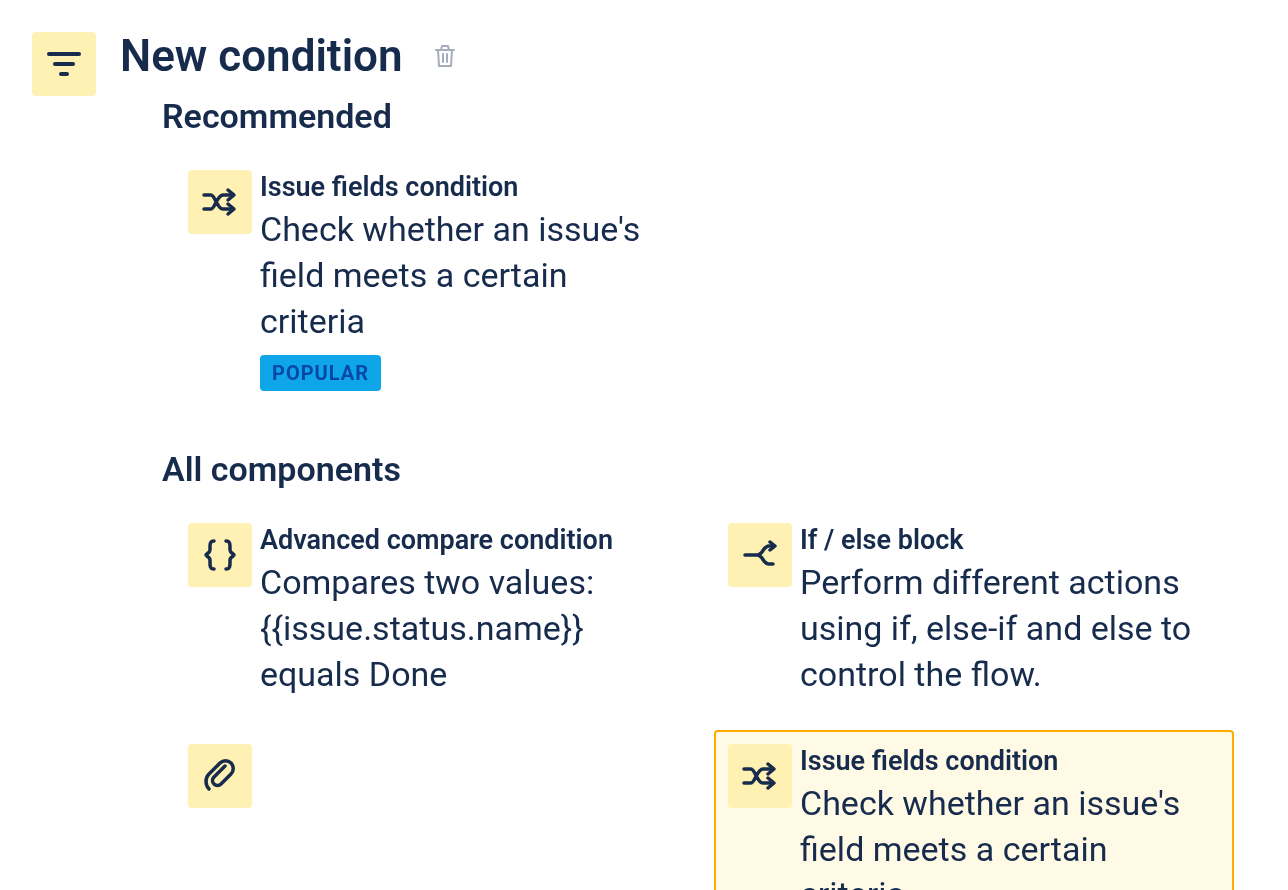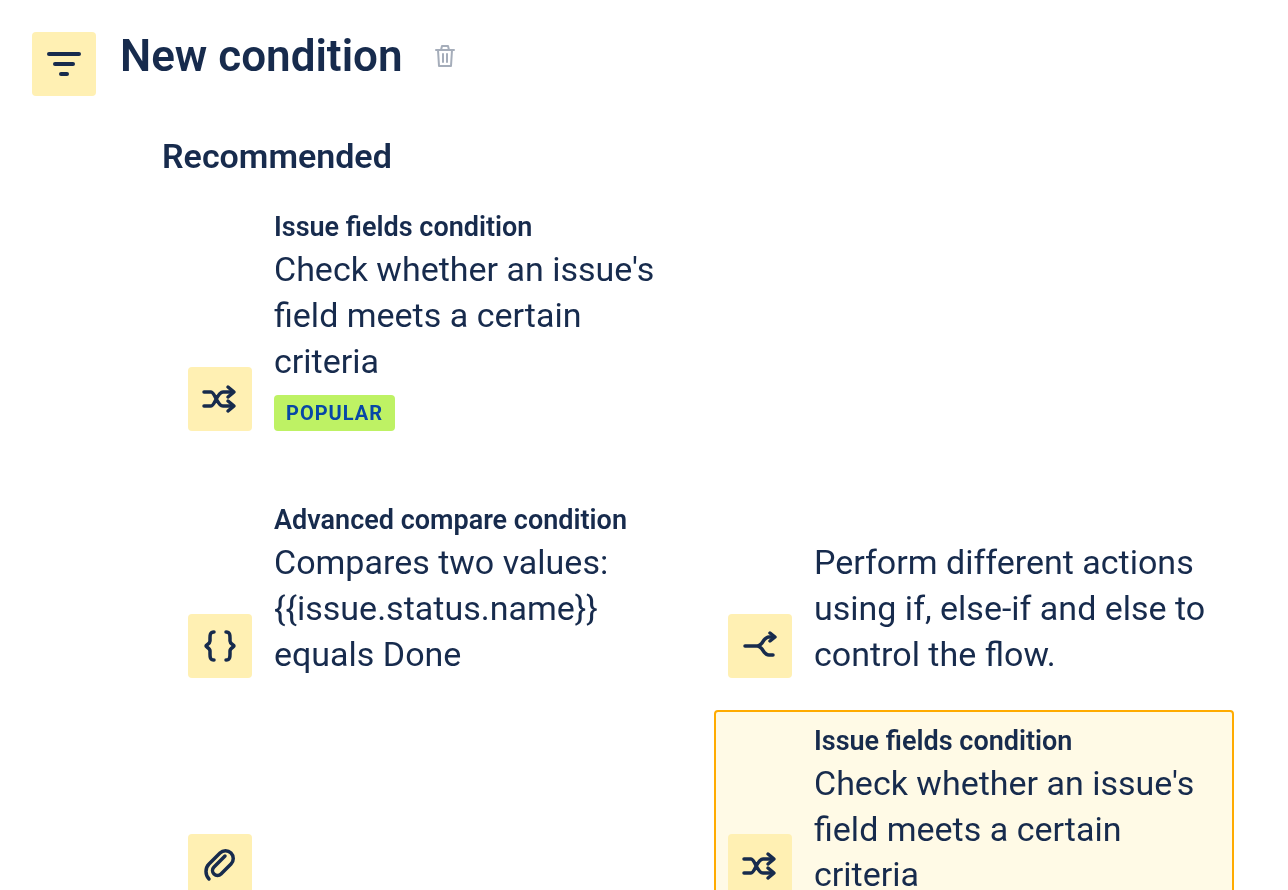--- a/index.html
+++ b/index.html
@@ -49,37 +49,36 @@
     display: flex;
     align-items: center;
   }
   .subtitle {
     font-size: 26px;
     color: #172B4D;
     margin-top: 28px;
   }
   .section {
     margin-left: 130px;
-    margin-top: 40px;
   }
   .section-heading {
     font-size: 34px;
     font-weight: 600;
     color: #172B4D;
     margin: 0 0 20px 0;
   }
   .cards-row {
     display: flex;
     gap: 20px;
     flex-wrap: wrap;
   }
   .card {
     display: flex;
-    align-items: flex-end;
-    gap: 22px;
+    align-items: flex-start;
+    gap: 8px;
     width: 520px;
     padding: 12px;
     border-radius: 4px;
     cursor: pointer;
     border: 2px solid transparent;
   }
   .card.highlight {
     background: #FFFAE6;
     border: 2px solid #FFAB00;
   }
@@ -101,21 +100,21 @@
     line-height: 1.3;
   }
   .card-desc {
     font-size: 34px;
     color: #172B4D;
     line-height: 1.35;
     margin-top: 2px;
   }
   .badge {
     display: inline-block;
-    background: #bef264;
+    background: #0ea5e9;
     color: #0747A6;
     font-size: 20px;
     font-weight: 700;
     letter-spacing: 1px;
     padding: 6px 12px;
     border-radius: 4px;
     margin-top: 10px;
   }
   .recommended .card { margin-left: 12px; }
   .all-components { margin-top: 44px; }
@@ -159,20 +158,21 @@
     </div>
     <div class="card-body">
       <div class="card-title">Issue fields condition</div>
       <div class="card-desc">Check whether an issue's field meets a certain criteria</div>
       <span class="badge">POPULAR</span>
     </div>
   </div>
 </div>
 
 <div class="section all-components">
+  <h2 class="section-heading">All components</h2>
 
   <div class="cards-row">
     <div class="card">
       <div class="card-icon-box">
         <svg width="40" height="34" viewBox="0 0 40 34">
           <path d="M14 3 C10 3 10 6 10 9 L10 12 C10 15 6 16 6 17 C6 18 10 19 10 22 L10 25 C10 28 10 31 14 31" stroke="#172B4D" stroke-width="3.5" fill="none" stroke-linecap="round"></path>
           <path d="M26 3 C30 3 30 6 30 9 L30 12 C30 15 34 16 34 17 C34 18 30 19 30 22 L30 25 C30 28 30 31 26 31" stroke="#172B4D" stroke-width="3.5" fill="none" stroke-linecap="round"></path>
         </svg>
       </div>
       <div class="card-body">
@@ -182,20 +182,21 @@
     </div>
 
     <div class="card">
       <div class="card-icon-box">
         <svg width="38" height="30" viewBox="0 0 38 30">
           <path d="M4 15 L16 15 M16 15 C22 15 22 6 28 6 L32 6 M16 15 C22 15 22 24 28 24 L32 24" stroke="#172B4D" stroke-width="3.5" fill="none" stroke-linecap="round"></path>
           <path d="M29 2 L34 6 L29 10" stroke="#172B4D" stroke-width="3.5" fill="none" stroke-linecap="round" stroke-linejoin="round"></path>
         </svg>
       </div>
       <div class="card-body">
+        <div class="card-title">If / else block</div>
         <div class="card-desc">Perform different actions using if, else-if and else to control the flow.</div>
       </div>
     </div>
   </div>
 
   <div class="cards-row">
     <div class="card">
       <div class="card-icon-box">
         <svg width="34" height="36" viewBox="0 0 34 36">
           <path d="M24 10 L13 21 C11 23 11 26 13 28 C15 30 18 30 20 28 L30 18 C33 15 33 10 30 7 C27 4 22 4 19 7 L8 18 C4 22 4 29 8 33" stroke="#172B4D" stroke-width="3.5" fill="none" stroke-linecap="round" transform="translate(-2,-2)"></path>

